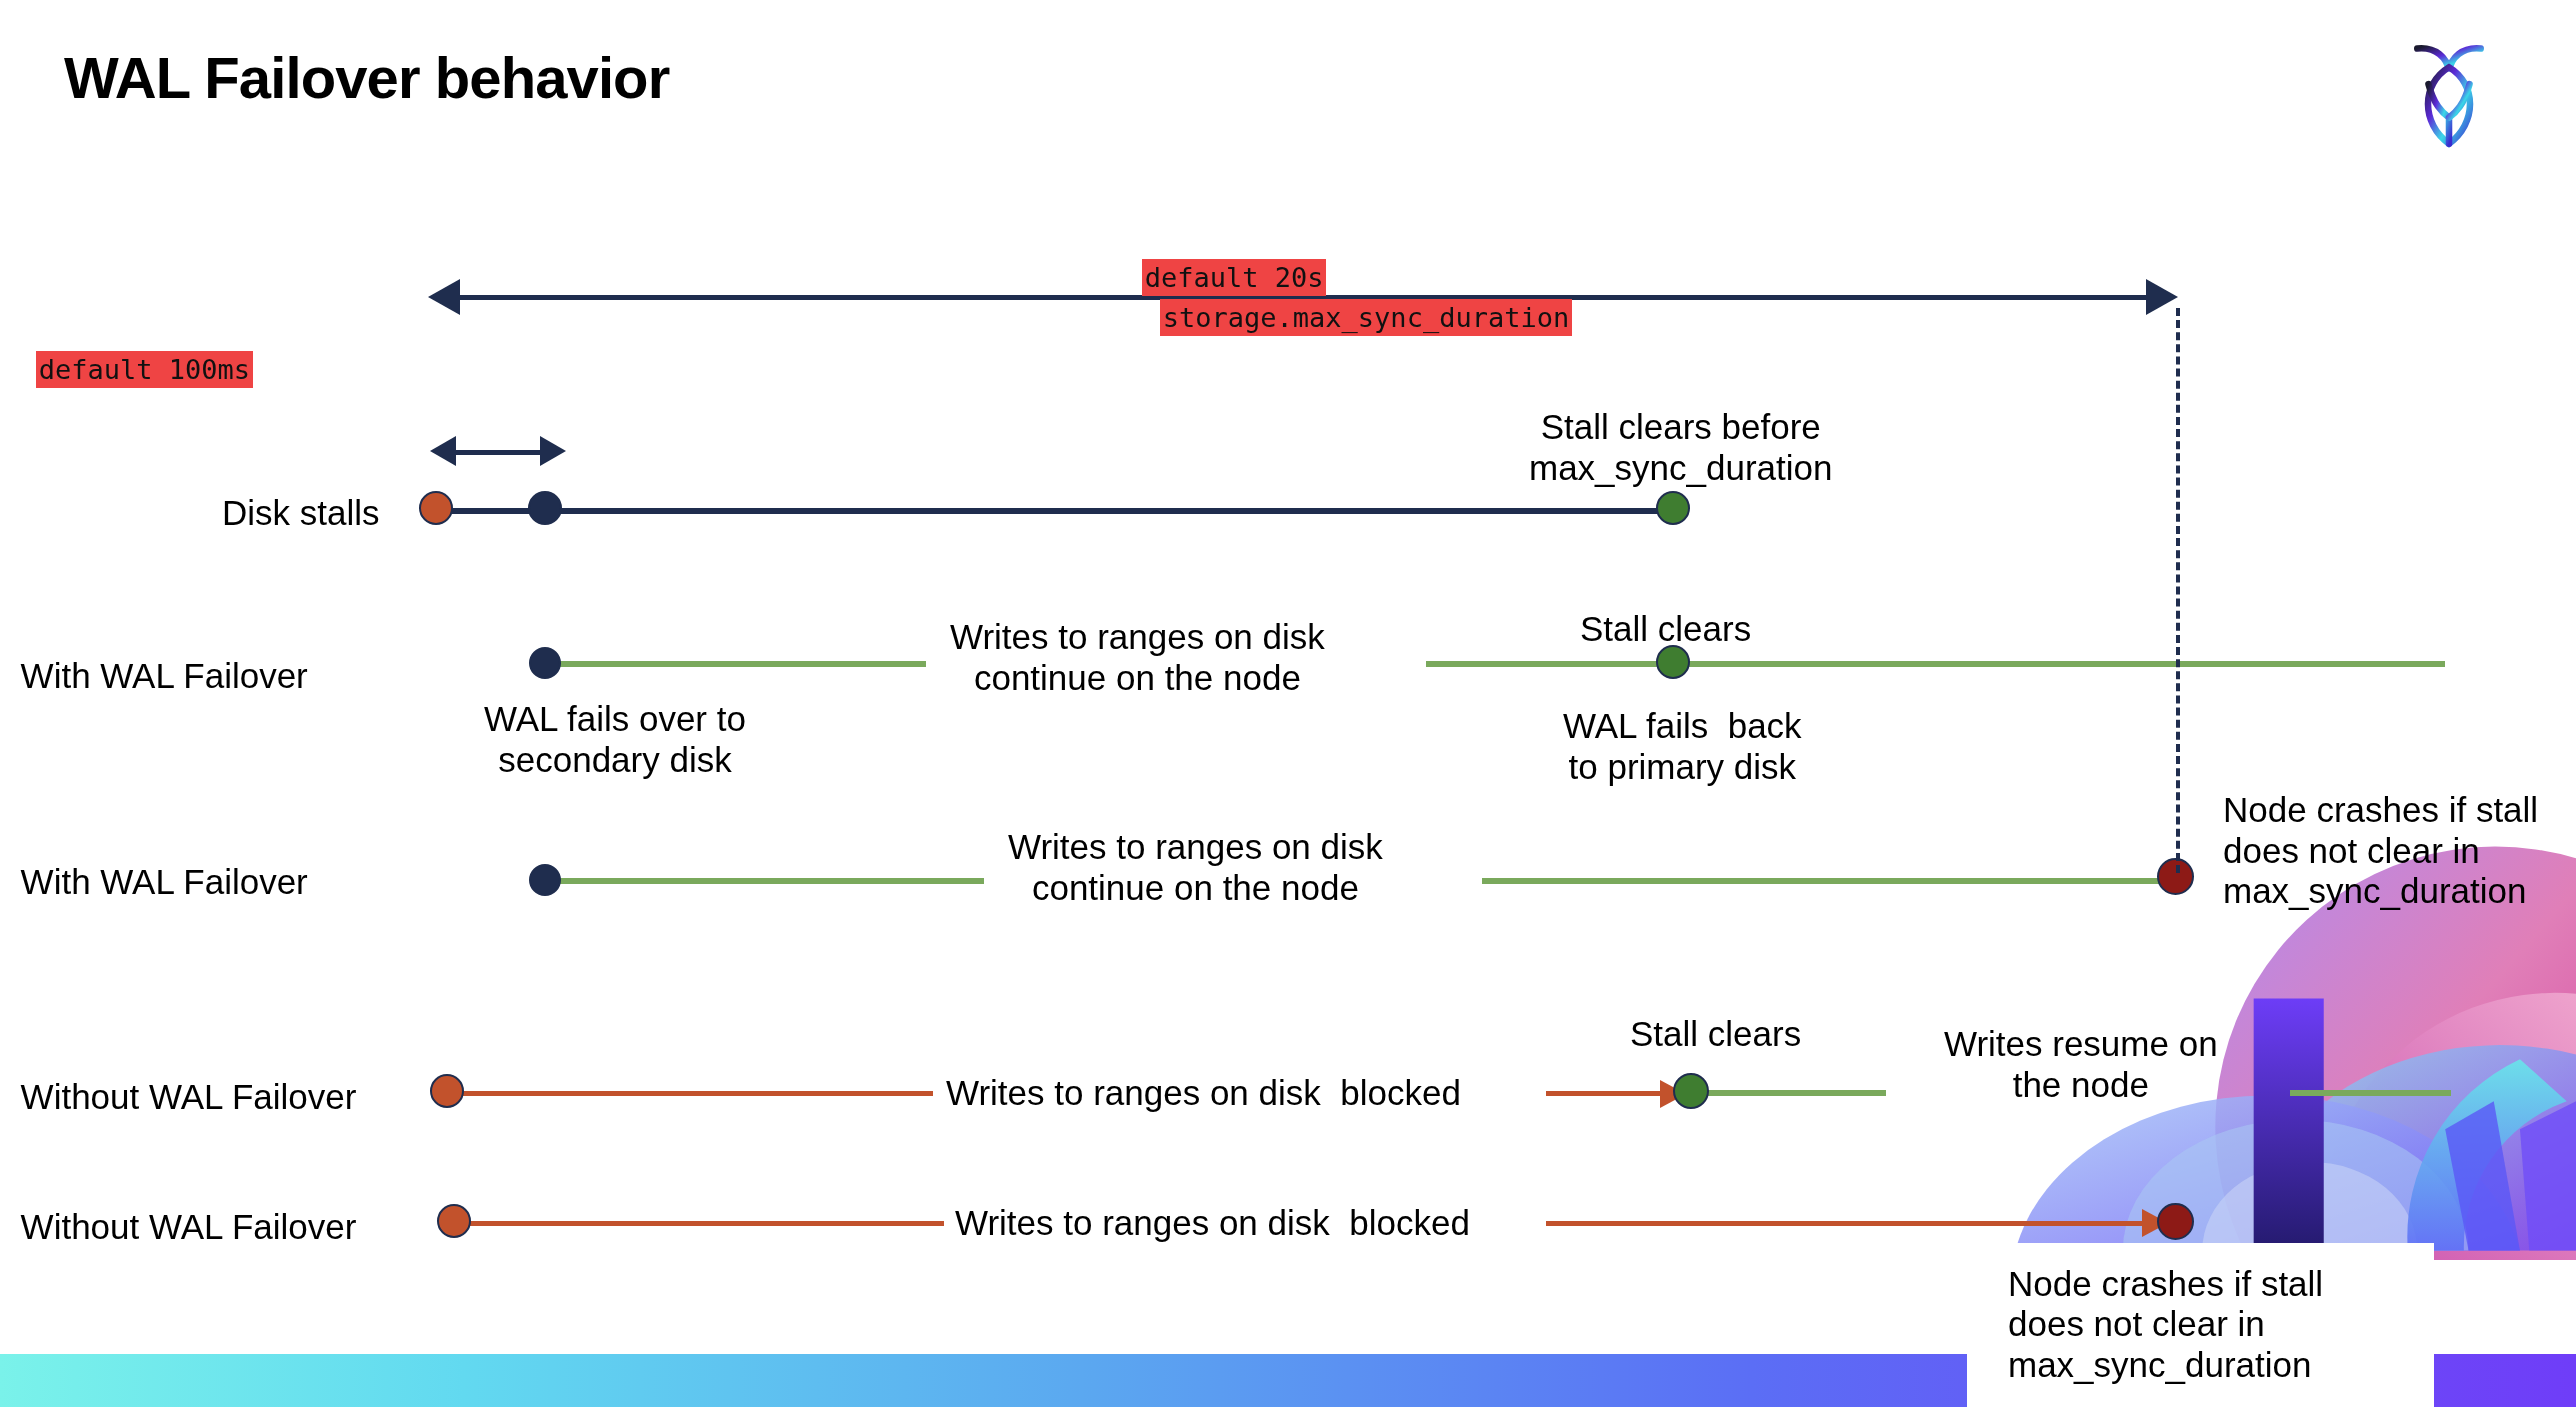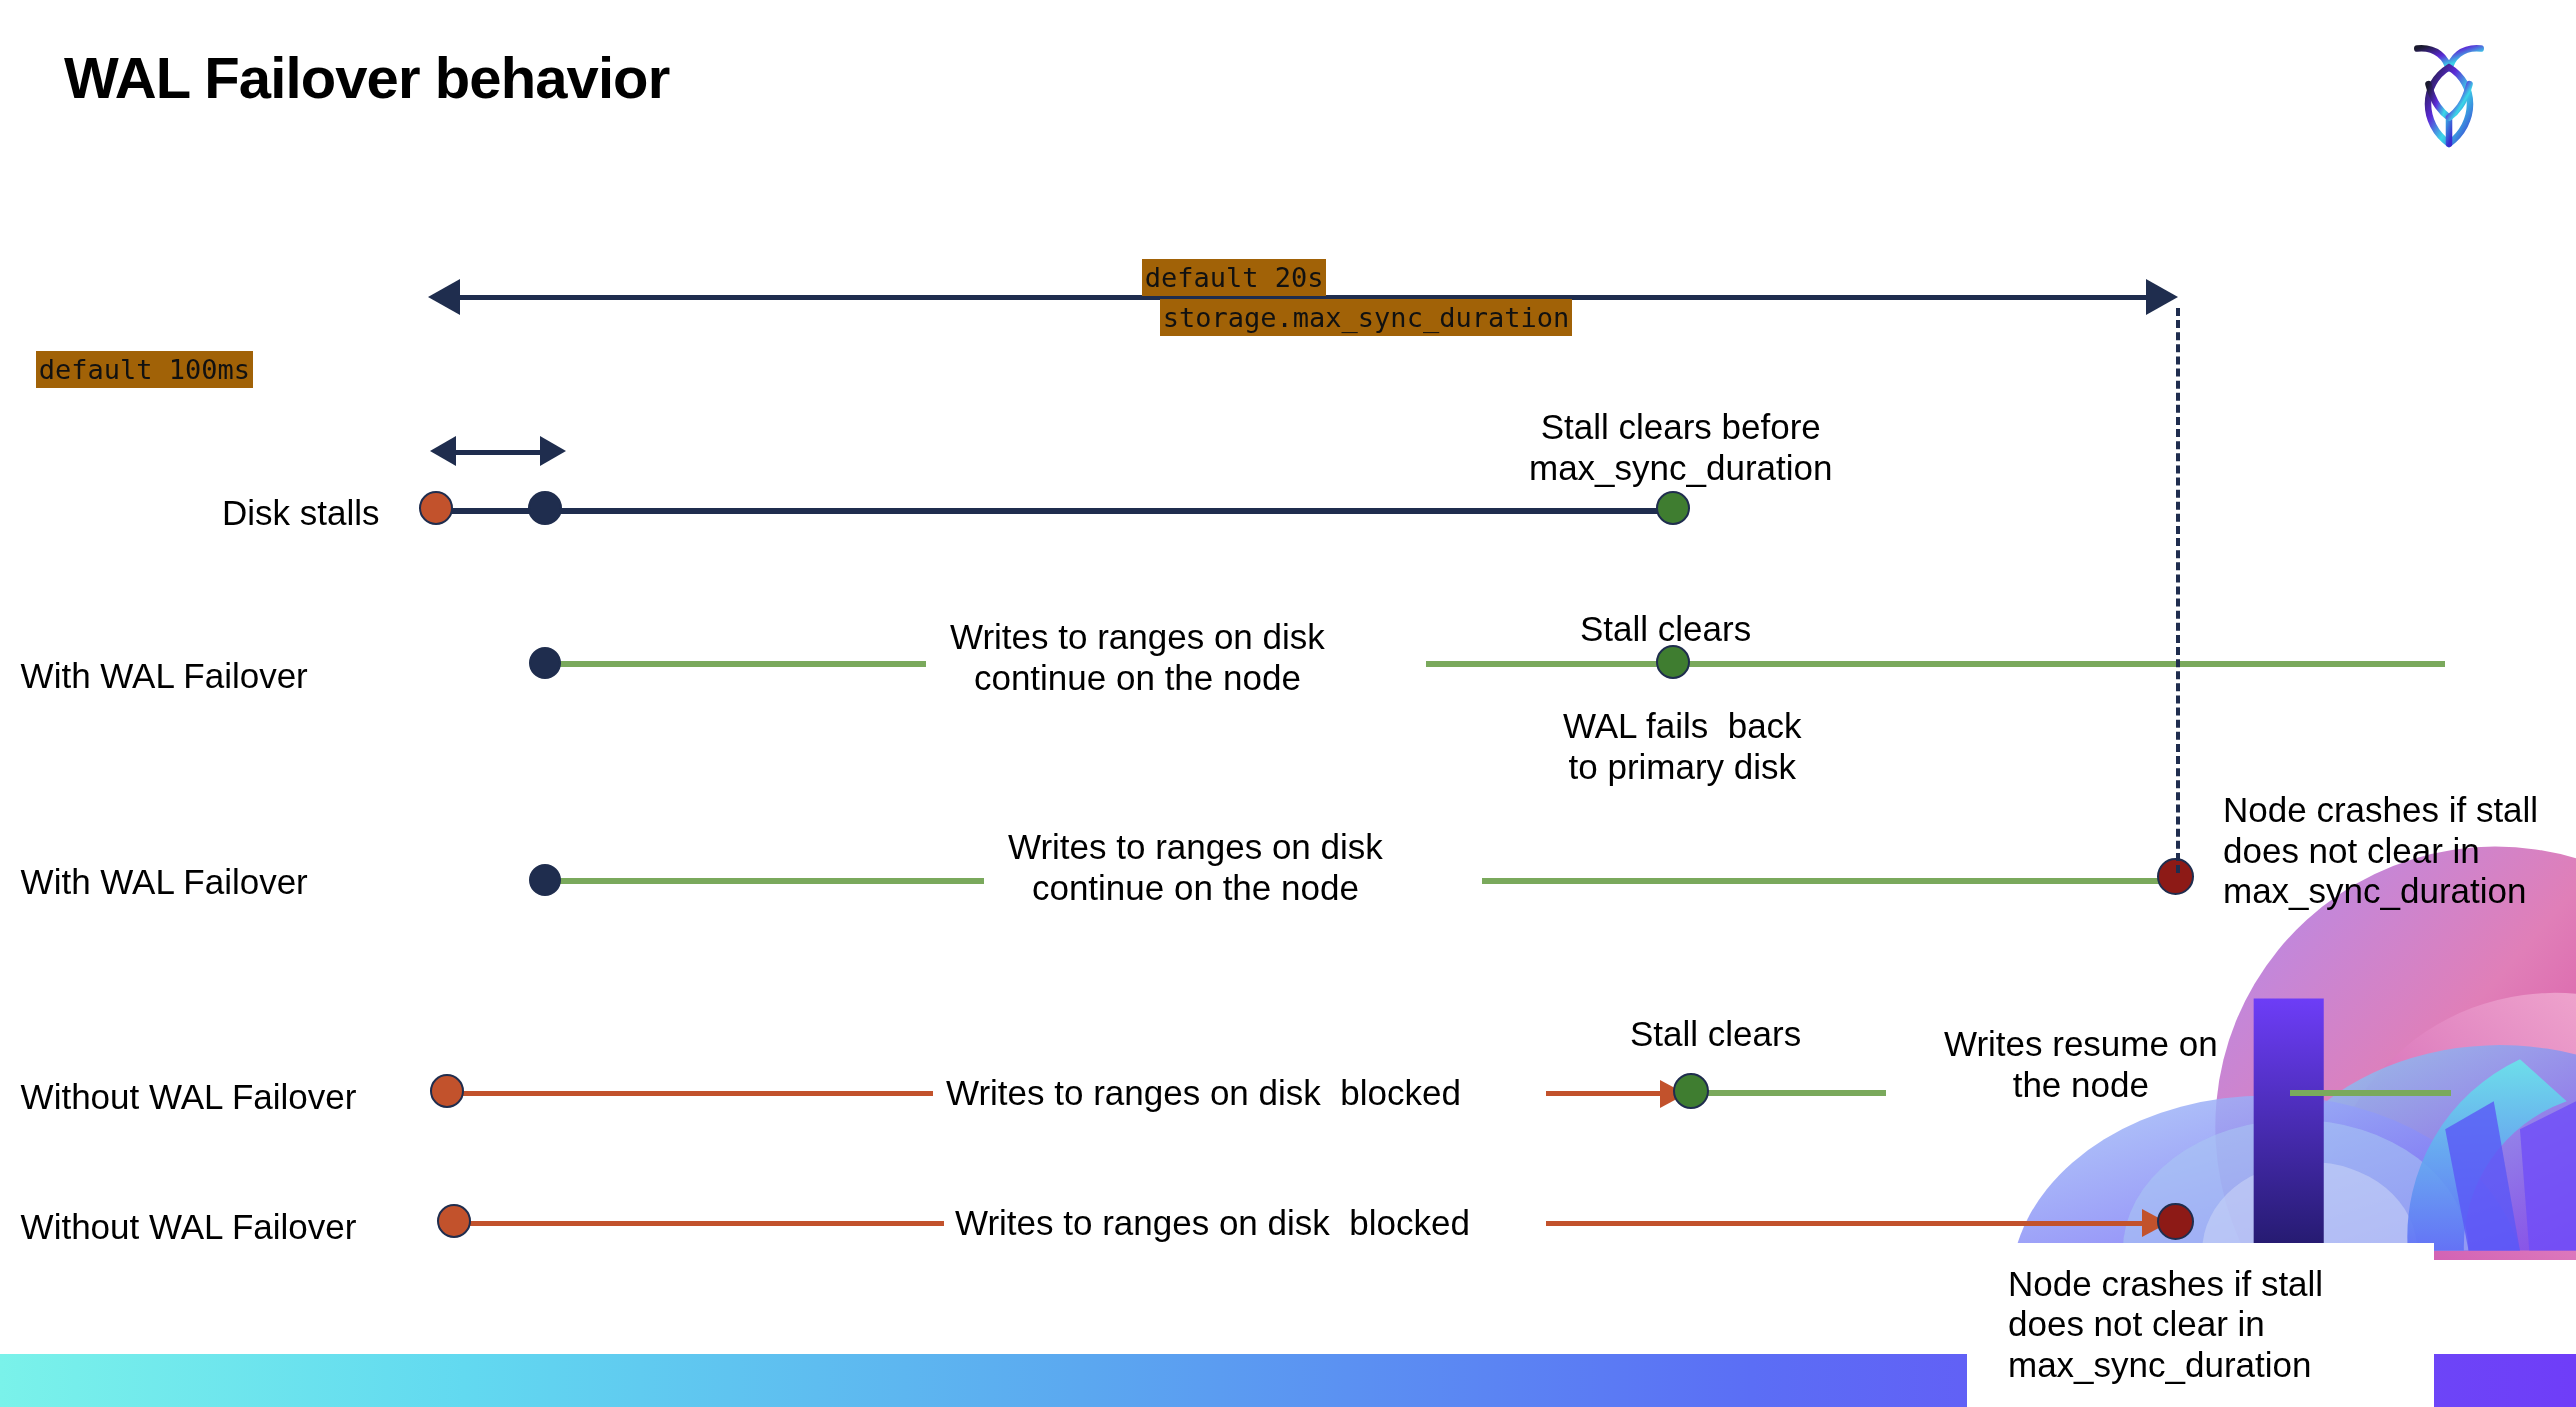--- a/index.html
+++ b/index.html
@@ -23,21 +23,21 @@
     background:linear-gradient(90deg,#7af2ea 0%,#62d9f0 18%,#5ba8f0 42%,#5b6ef5 68%,#6a4ef7 88%,#6f3df8 100%);}
 
   
   #diagram{position:absolute;left:0;top:0;width:2576px;height:1408px;}
 
   
   .code-chip{
     position:absolute;
     font-family:"DejaVu Sans Mono","Liberation Mono",monospace;
     font-size:27px;line-height:1.32;
-    background:#a16207;color:#111;white-space:pre;
+    background:#ef4444;color:#111;white-space:pre;
     padding:0.9px 2.8px;
   }
   #chip-max-sync{left:1142px;top:259px;}
   #chip-unhealthy{left:36px;top:351px;}
 
   
   .row-label{position:absolute;font-size:35px;white-space:nowrap;color:#000000;}
   
   .annot{position:absolute;font-size:35px;line-height:1.16;color:#000;white-space:pre;}
   .annot.center{text-align:center;}
@@ -164,20 +164,22 @@
   <div class="annot center" style="left:1529px;top:407px;">Stall clears before
 max_sync_duration</div>
 
   <div class="row-label" style="left:20.6px;top:656px;">With WAL Failover</div>
   <div class="hline green" style="left:548px;top:661px;width:378px;"></div>
   <div class="hline green" style="left:1426px;top:661px;width:1019px;"></div>
   <div class="dot navy" style="left:529px;top:647px;width:32px;height:32px;"></div>
   <div class="dot green" style="left:1656px;top:645px;width:34px;height:34px;"></div>
   <div class="annot center" style="left:950px;top:617px;">Writes to ranges on disk
 continue on the node</div>
+  <div class="annot center" style="left:484px;top:699px;">WAL fails over to
+secondary disk</div>
   <div class="annot center" style="left:1580px;top:609px;">Stall clears</div>
   <div class="annot center" style="left:1563px;top:706px;">WAL fails  back
 to primary disk</div>
 
   <div class="row-label" style="left:20.6px;top:862px;">With WAL Failover</div>
   <div class="hline green" style="left:548px;top:878px;width:436px;"></div>
   <div class="hline green" style="left:1482px;top:878px;width:692px;"></div>
   <div class="dot navy" style="left:529px;top:864px;width:32px;height:32px;"></div>
   <div class="dot darkred" style="left:2157px;top:858px;width:37px;height:37px;"></div>
   <div class="annot center" style="left:1008px;top:827px;">Writes to ranges on disk

